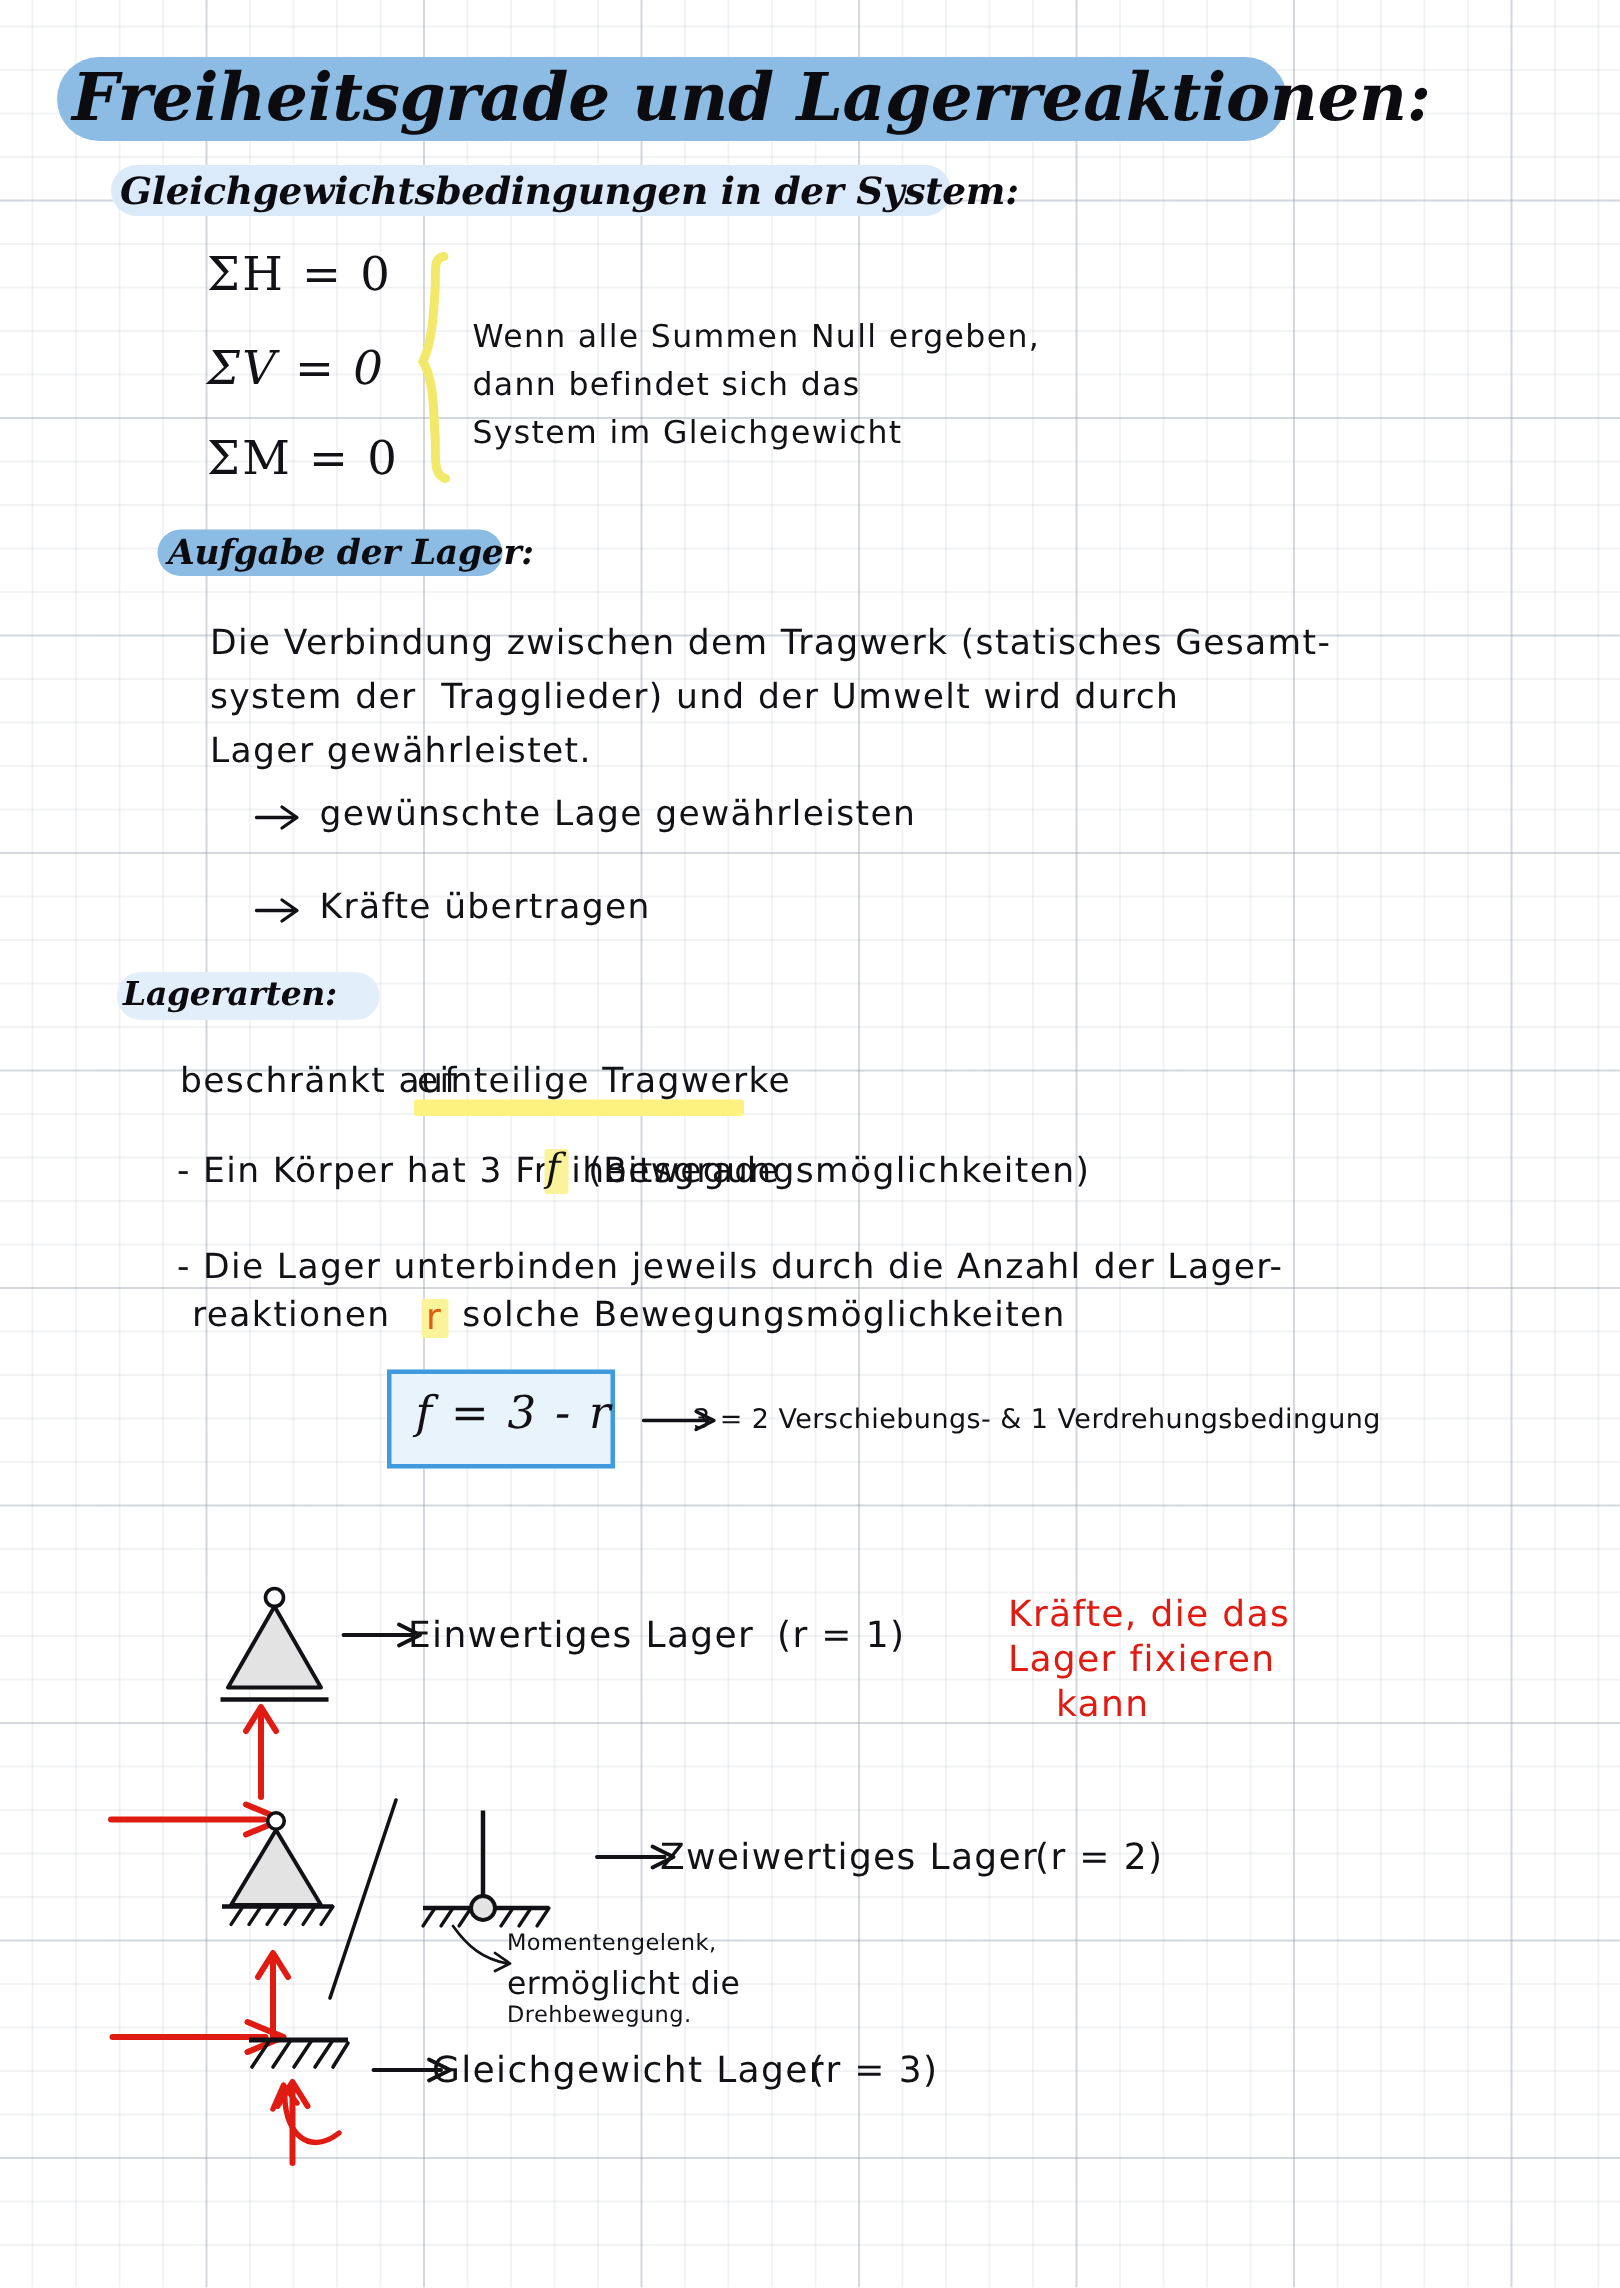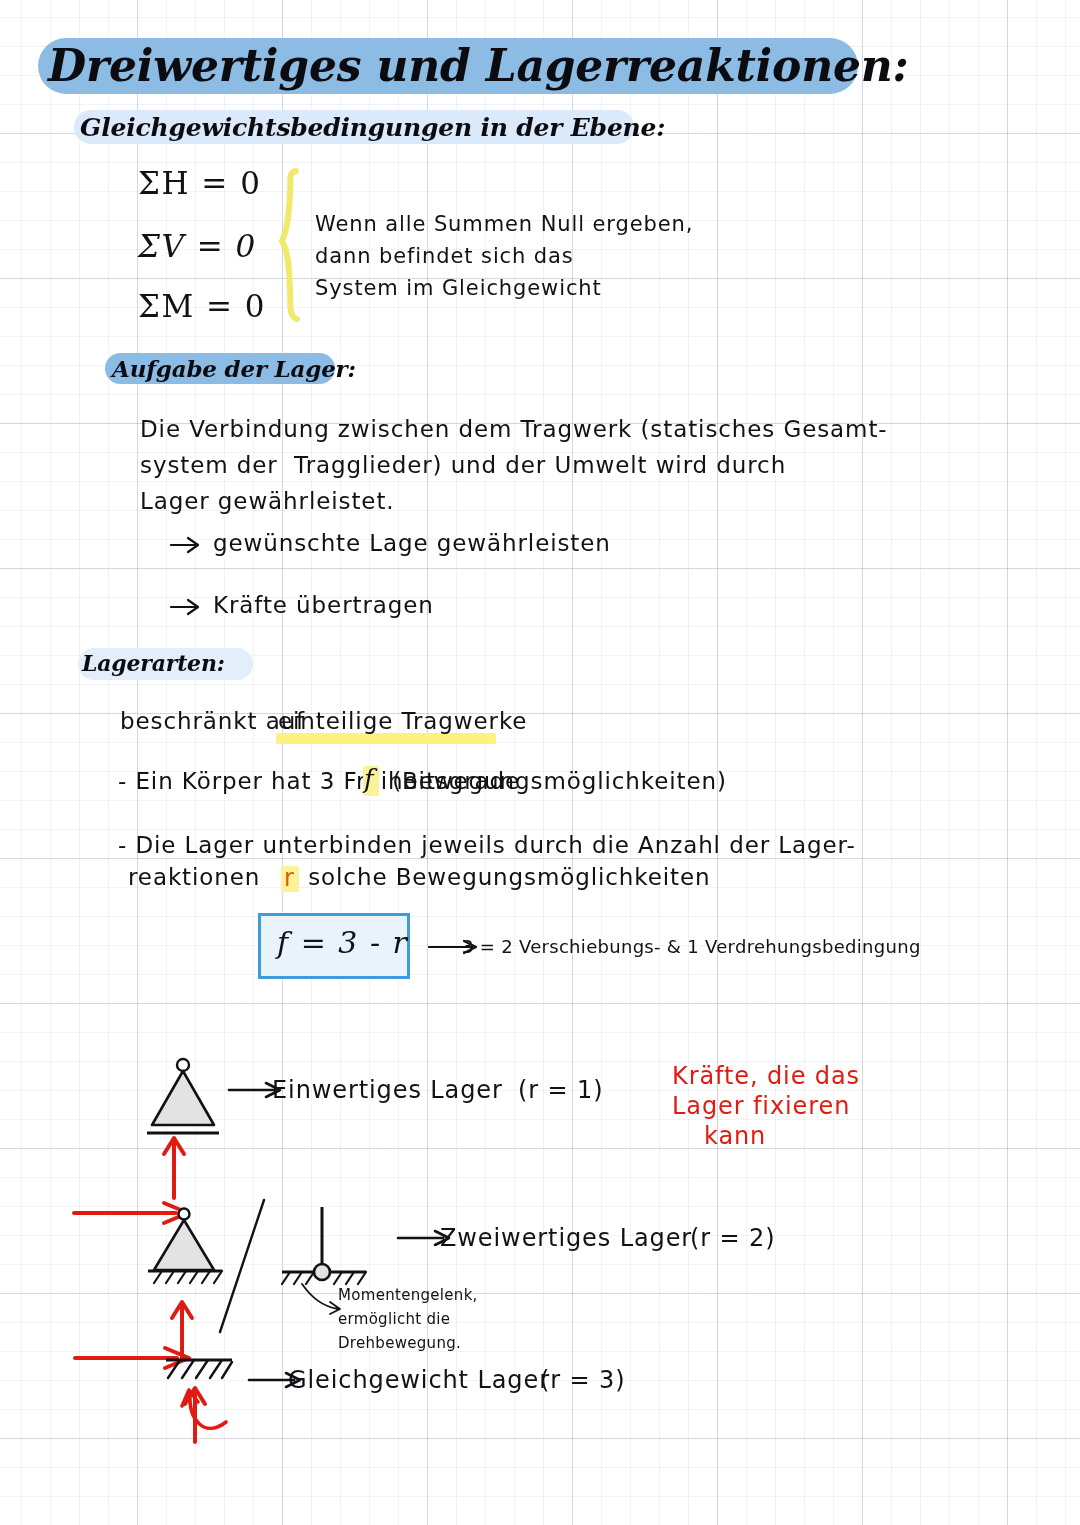--- a/index.html
+++ b/index.html
@@ -79,24 +79,24 @@
   }
 
   svg { position: absolute; overflow: visible; }
 </style>
 </head>
 <body>
 
 <div id="page">
 
   <div class="hl-pill" style="left:38px; top:38px; width:820px; height:56px; background:#8cbce4;"></div>
-  <div class="script-head" style="left:48px; top:38px; font-size:44px; line-height:56px;">Dreiwertiges und Lagerreaktionen:</div>
+  <div class="script-head" style="left:48px; top:38px; font-size:44px; line-height:56px;">Freiheitsgrade und Lagerreaktionen:</div>
 
   <div class="hl-pill" style="left:74px; top:110px; width:560px; height:34px; background:#dbeafa;"></div>
-  <div class="script-head" style="left:80px; top:111px; font-size:25px; line-height:33px;">Gleichgewichtsbedingungen in der Ebene:</div>
+  <div class="script-head" style="left:80px; top:111px; font-size:25px; line-height:33px;">Gleichgewichtsbedingungen in der System:</div>
 
   <div class="formula" style="left:138px; top:165px; font-size:31px;">ΣH = 0</div>
   <div class="formula" style="left:138px; top:228px; font-size:31px;font-style:italic;">ΣV = 0</div>
   <div class="formula" style="left:138px; top:288px; font-size:31px;">ΣM = 0</div>
 
   <svg style="left:278px; top:168px;" width="40" height="155" viewBox="0 0 40 155">
     <path d="M18 3 C10 4 13 14 12 26 C11 42 10 60 4 73 C11 85 11 104 12 122 C13 136 10 148 19 151" fill="none" stroke="#f2e96a" stroke-width="6" stroke-linecap="round"></path>
   </svg>
 
   <div class="hand" style="left:315px; top:212px; font-size:21px;">Wenn alle Summen Null ergeben,</div>
@@ -200,21 +200,21 @@
       <line x1="66" y1="79" x2="74" y2="67"></line>
       <line x1="78" y1="79" x2="86" y2="67"></line>
       <line x1="90" y1="79" x2="98" y2="67"></line>
     </g>
   </svg>
 
   <svg style="left:300px; top:1282px;" width="46" height="36" viewBox="0 0 46 36">
     <path d="M2 2 C12 16 22 24 38 27 M30 20 L40 27 L30 32" fill="none" stroke="#111116" stroke-width="1.8" stroke-linecap="round" stroke-linejoin="round"></path>
   </svg>
   <div class="hand tiny" style="left:338px; top:1286px; font-size:15px;">Momentengelenk,</div>
-  <div class="hand tiny" style="left:338px; top:1310px; font-size:15px;">ermöglicht die</div>
+  <div class="hand tiny" style="left:338px; top:1310px; font-size:21px;">ermöglicht die</div>
   <div class="hand tiny" style="left:338px; top:1334px; font-size:15px;">Drehbewegung.</div>
 
   <svg style="left:397px; top:1229px;" width="60" height="18" viewBox="0 0 60 18">
     <path d="M1 9 L46 9 M38 2 L52 9 L38 16" fill="none" stroke="#111116" stroke-width="2.6" stroke-linecap="round" stroke-linejoin="round"></path>
   </svg>
   <div class="hand" style="left:440px; top:1224px; font-size:24px;text-align:center;">Zweiwertiges Lager</div>
   <div class="hand" style="left:690px; top:1224px; font-size:24px;">(r = 2)</div>
 
   <svg style="left:73px; top:1345px;" width="122" height="26" viewBox="0 0 122 26">
     <path d="M2 13 L104 13 M92 3 L116 13 L92 23" fill="none" stroke="#e01b12" stroke-width="4" stroke-linecap="round" stroke-linejoin="round"></path>

